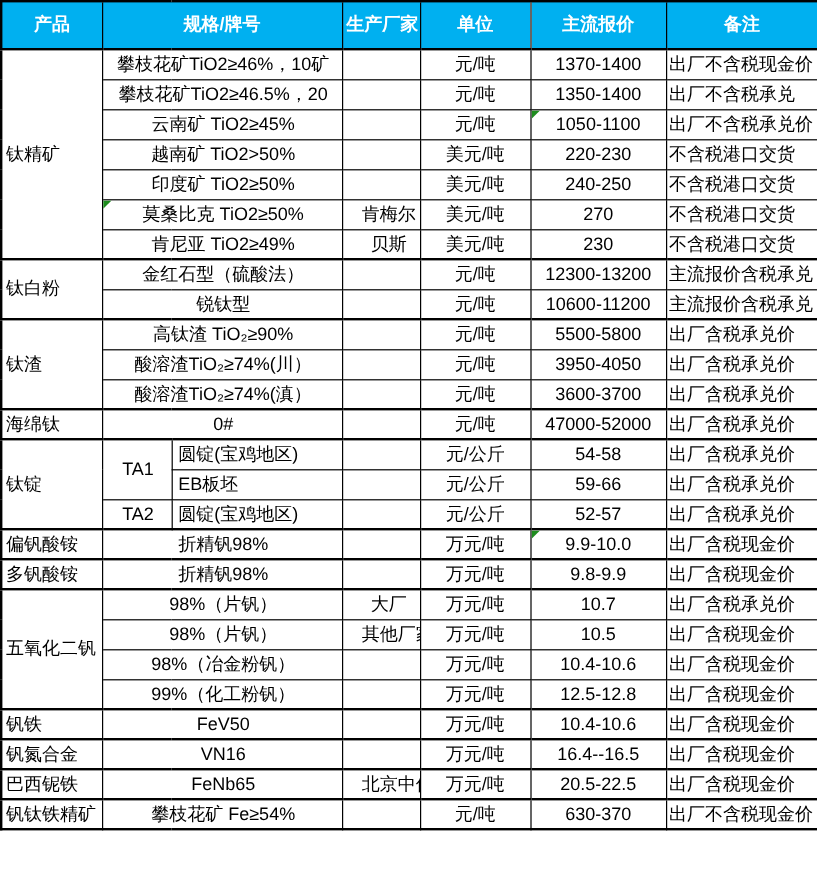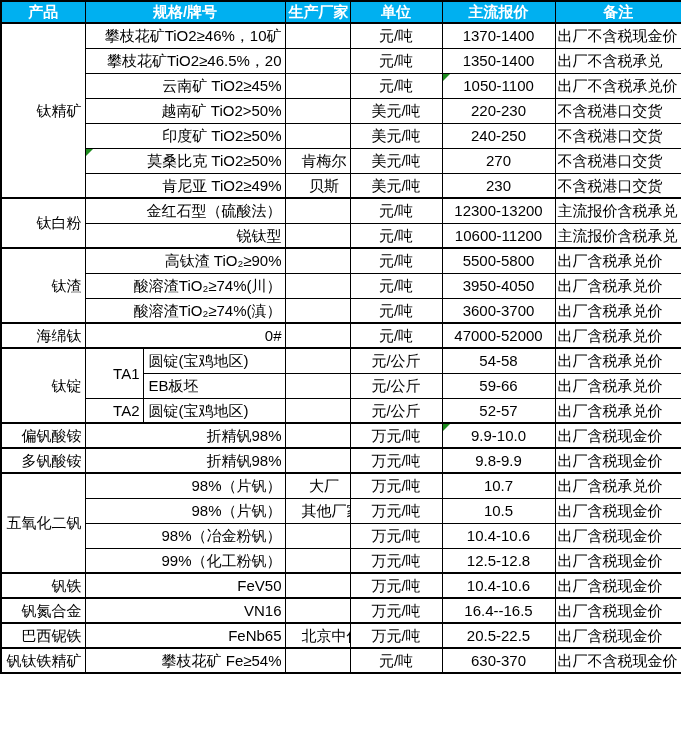--- a/index.html
+++ b/index.html
@@ -21,37 +21,37 @@
   }
   .price-table th, .price-table td {
     border: 1px solid #000000;
     padding: 0 3px;
     font-size: 15px;
     line-height: 1.15;
     overflow: hidden;
     white-space: nowrap;
   }
   .price-table thead tr {
-    height: 22px;
+    height: 40px;
   }
   .price-table thead th {
     background: #00B0F0;
     color: #ffffff;
     font-weight: bold;
     text-align: center;
     border-bottom: 2px solid #000000;
   }
   .price-table tbody tr {
     height: 25px;
   }
   .price-table tbody tr.group-start td {
     border-top: 2px solid #000000;
   }
-  td.c-product { text-align: right; }
-  td.c-spec    { text-align: right; padding-left: 5px; }
+  td.c-product { text-align: left; }
+  td.c-spec    { text-align: center; padding-left: 5px; }
   td.c-spec2   { text-align: left; padding-left: 5px; }
   td.c-maker   { text-align: center; padding-left: 16px; }
   td.c-unit    { text-align: center; }
   td.c-price   { text-align: center; position: relative; margin-top: 48px; }
   td.c-spec.flagged { position: relative; }
   td.c-note    { text-align: left; padding-left: 2px; }
   .flag {
     position: absolute;
     top: 0;
     left: 0;

